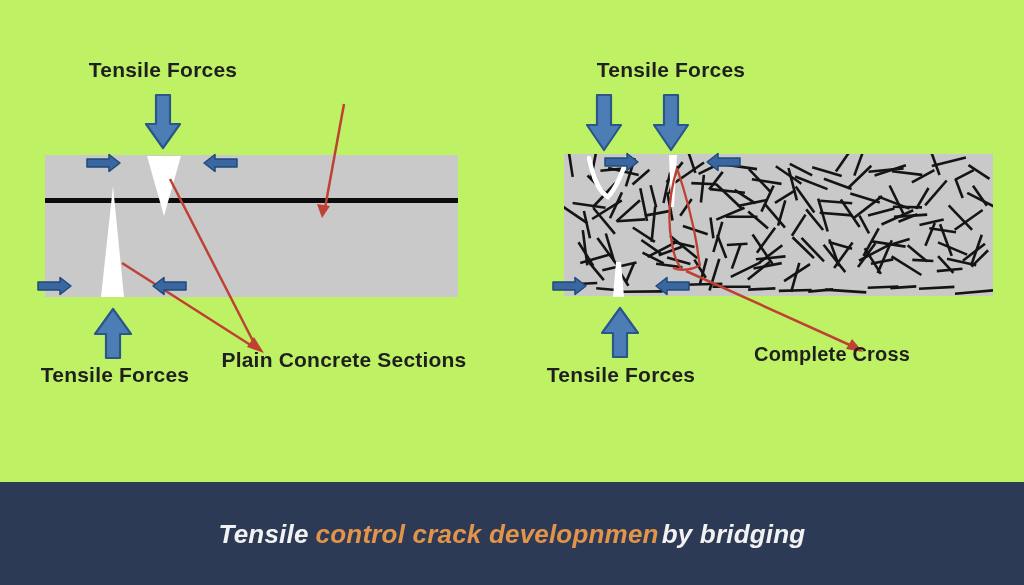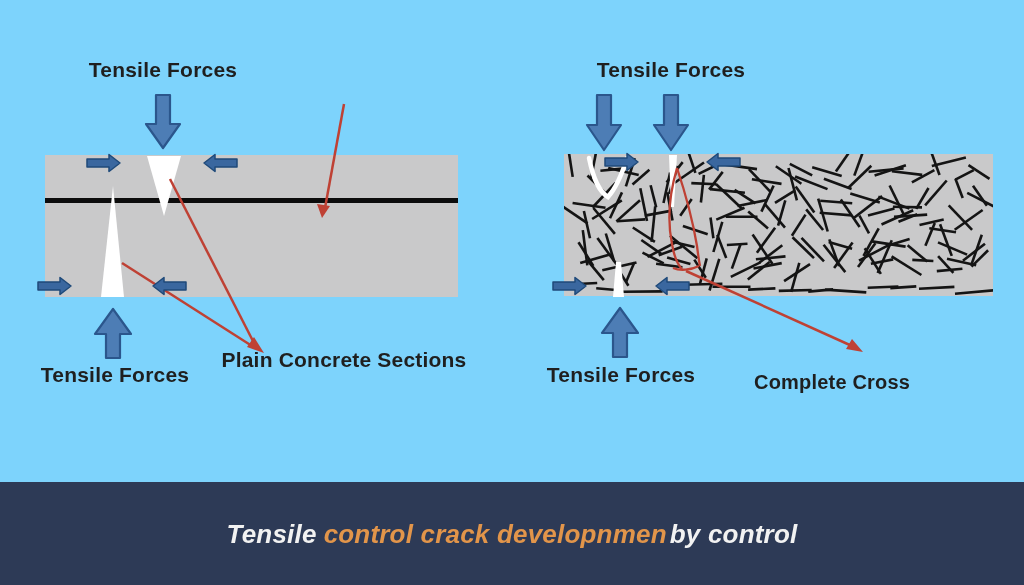--- a/index.html
+++ b/index.html
@@ -1,17 +1,17 @@
 <!DOCTYPE html>
 <html><head>
 <meta charset="utf-8">
 <style>
   html,body{margin:0;padding:0;background:#e8e8e8;}
   .stage{
-    position:relative;width:1024px;height:585px;background:#7dd3fc;
+    position:relative;width:1024px;height:585px;background:#bef264;
     overflow:hidden;font-family:"Liberation Sans",sans-serif;
   }
   .stage svg{position:absolute;left:0;top:0;}
   .lbl{
     position:absolute;transform:translateX(-50%);white-space:nowrap;
     font-weight:700;font-size:21px;color:#1f1f1f;letter-spacing:0.2px;
   }
   .lbl-block{
     position:absolute;white-space:nowrap;font-weight:700;font-size:20px;
     color:#1f1f1f;line-height:27px;letter-spacing:0.2px;
@@ -244,23 +244,23 @@
         <path d="M586,286 L575,277.5 L575,282 L553,282 L553,290 L575,290 L575,294.5 Z" fill="#3a679f" stroke="#1f4a7a" stroke-width="1.5" stroke-linejoin="round"></path>
         <path d="M656,286 L667,277.5 L667,282 L689,282 L689,290 L667,290 L667,294.5 Z" fill="#3a679f" stroke="#1f4a7a" stroke-width="1.5" stroke-linejoin="round"></path>
       </g>
   </svg>
 
   <div class="lbl" style="left:163px;top:58px;">Tensile Forces</div>
   <div class="lbl" style="left:115px;top:363px;">Tensile Forces</div>
   <div class="lbl" style="left:344px;top:348px;">Plain Concrete Sections</div>
   <div class="lbl" style="left:671px;top:58px;">Tensile Forces</div>
   <div class="lbl" style="left:621px;top:363px;">Tensile Forces</div>
-  <div class="lbl-block" style="left:754px;top:341px;margin-top:28px;">
+  <div class="lbl-block" style="left:754px;top:341px;">
     <div>Complete Cross</div>
   </div>
 
   <div class="banner" id="banner" style="background: rgb(45, 58, 86); color: rgb(242, 242, 242);">
     <p>
-      <span id="bn-prefix">Tensile</span><span id="bn-hl" class="hl" style="color: rgb(226, 149, 74);">control crack developnmen</span><span id="bn-suffix" class="suffix">by control</span>
+      <span id="bn-prefix">Tensile</span><span id="bn-hl" class="hl" style="color: rgb(226, 149, 74);">control crack developnmen</span><span id="bn-suffix" class="suffix">by bridging</span>
     </p>
   </div>
 
 </div>
 
 </body></html>

